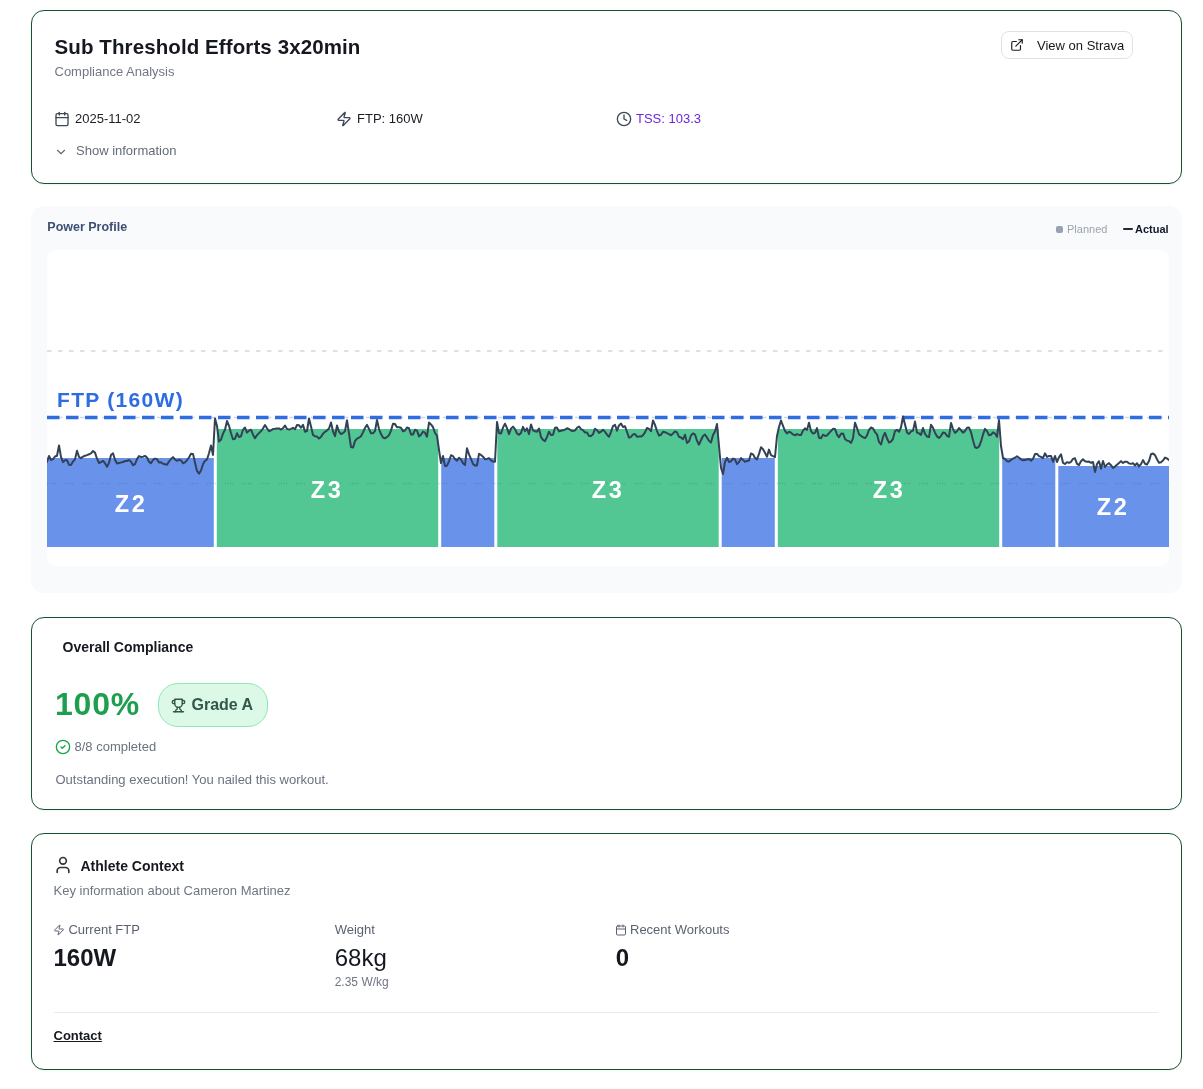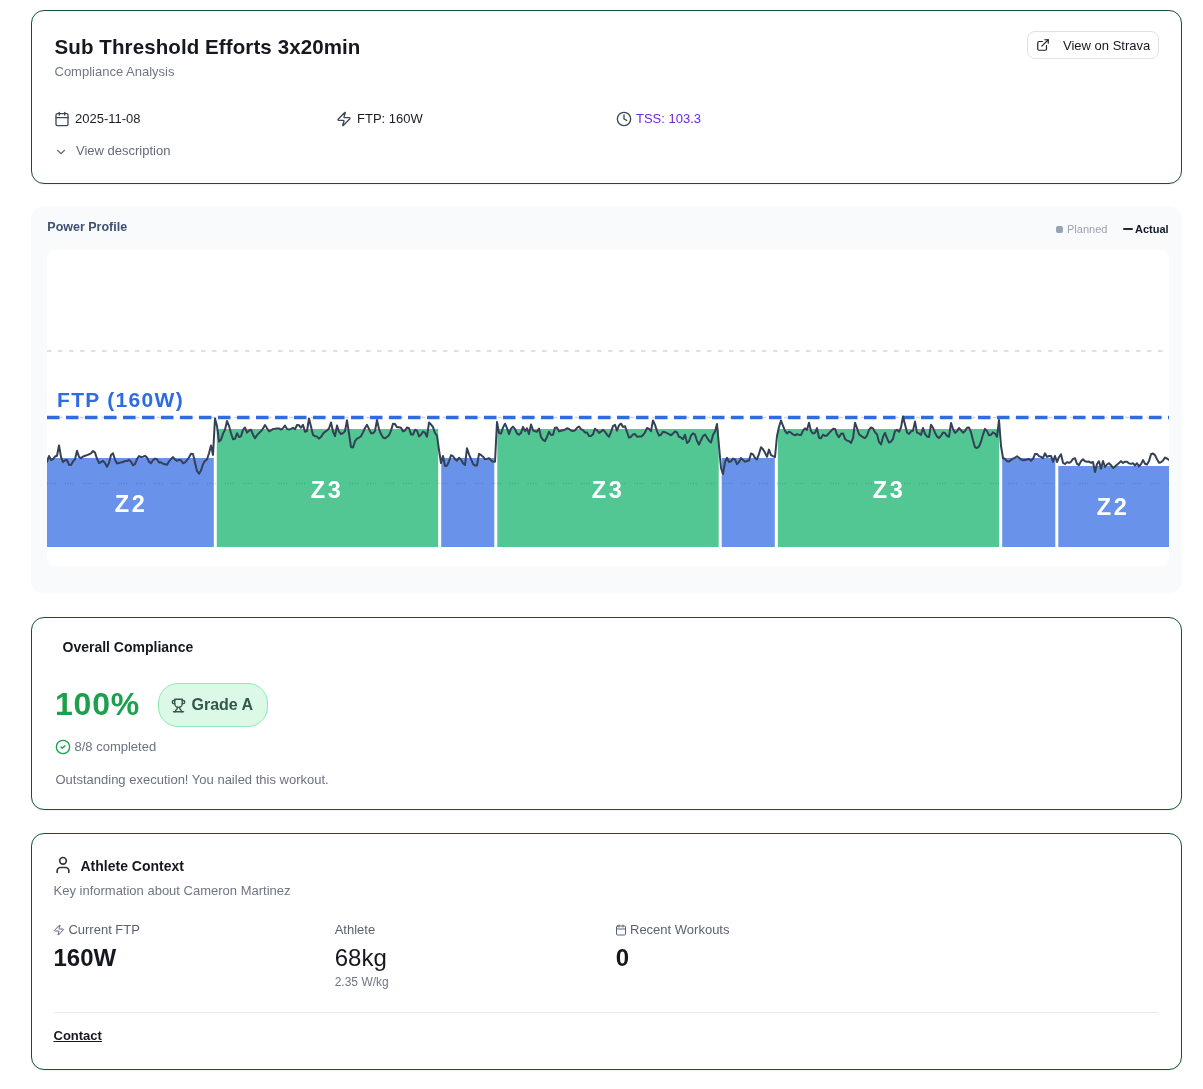--- a/index.html
+++ b/index.html
@@ -11,41 +11,41 @@
 <div style="position:absolute;left:22.5px;top:22px;font-size:20.5px;font-weight:bold;color:#15181e;line-height:28px;white-space:nowrap;letter-spacing:0.1px">Sub Threshold Efforts 3x20min</div>
 <div style="position:absolute;left:22.5px;top:53px;font-size:13px;color:#717784;line-height:15px;white-space:nowrap;">Compliance Analysis</div>
 <div style="position:absolute;left:22px;top:100px;">
       <svg width="16" height="16" viewBox="0 0 24 24" fill="none" stroke="#3f4754" stroke-width="2" stroke-linecap="round" stroke-linejoin="round" style="display:block">
         <path d="M8 2v4"></path>
         <path d="M16 2v4"></path>
         <rect x="3" y="4" width="18" height="18" rx="2"></rect>
         <path d="M3 10h18"></path>
       </svg>
     </div>
-<div style="position:absolute;left:43px;top:100px;font-size:13px;color:#1a1d23;line-height:16px;white-space:nowrap;">2025-11-08</div>
+<div style="position:absolute;left:43px;top:100px;font-size:13px;color:#1a1d23;line-height:16px;white-space:nowrap;">2025-11-02</div>
 <div style="position:absolute;left:304px;top:100px;">
       <svg width="16" height="16" viewBox="0 0 24 24" fill="none" stroke="#3f4754" stroke-width="2" stroke-linecap="round" stroke-linejoin="round" style="display:block">
         <path d="M4 14a1 1 0 0 1-.78-1.63l9.9-10.2a.5.5 0 0 1 .86.46l-1.92 6.02A1 1 0 0 0 13 10h7a1 1 0 0 1 .78 1.63l-9.9 10.2a.5.5 0 0 1-.86-.46l1.92-6.02A1 1 0 0 0 11 14z"></path>
       </svg>
     </div>
 <div style="position:absolute;left:325px;top:100px;font-size:13px;color:#1a1d23;line-height:16px;white-space:nowrap;">FTP: 160W</div>
 <div style="position:absolute;left:583.5px;top:100px;">
       <svg width="16" height="16" viewBox="0 0 24 24" fill="none" stroke="#3f4754" stroke-width="2" stroke-linecap="round" stroke-linejoin="round" style="display:block">
         <circle cx="12" cy="12" r="10"></circle>
         <polyline points="12 6 12 12 16 14"></polyline>
       </svg>
     </div>
 <div style="position:absolute;left:604px;top:100px;font-size:13px;color:#6d28d9;line-height:16px;white-space:nowrap;">TSS: 103.3</div>
 <div style="position:absolute;left:21.5px;top:133.5px;">
       <svg width="14" height="14" viewBox="0 0 24 24" fill="none" stroke="#646b78" stroke-width="2" stroke-linecap="round" stroke-linejoin="round" style="display:block">
         <path d="m6 9 6 6 6-6"></path>
       </svg>
     </div>
-<div style="position:absolute;left:44px;top:132px;font-size:13px;color:#646b78;line-height:16px;white-space:nowrap;">View description</div>
-<div style="position:absolute;left:995px;top:20px;width:132px;height:28px;border:1px solid #dfe2e7;border-radius:8px;background:#fff">
+<div style="position:absolute;left:44px;top:132px;font-size:13px;color:#646b78;line-height:16px;white-space:nowrap;">Show information</div>
+<div style="position:absolute;left:969px;top:20px;width:132px;height:28px;border:1px solid #dfe2e7;border-radius:8px;background:#fff">
 <div style="position:absolute;left:8px;top:6px;">
         <svg width="14" height="14" viewBox="0 0 24 24" fill="none" stroke="#1a1d23" stroke-width="2" stroke-linecap="round" stroke-linejoin="round" style="display:block">
           <path d="M15 3h6v6"></path>
           <path d="M10 14 21 3"></path>
           <path d="M18 13v6a2 2 0 0 1-2 2H5a2 2 0 0 1-2-2V8a2 2 0 0 1 2-2h6"></path>
         </svg>
       </div>
 <div style="position:absolute;left:35px;top:5.5px;font-size:13px;color:#15181e;line-height:16px;white-space:nowrap;font-weight:500">View on Strava</div>
 </div>
 </div>
@@ -114,21 +114,21 @@
     </div>
 <div style="position:absolute;left:48.5px;top:23.5px;font-size:14px;font-weight:bold;color:#15181e;line-height:16px;white-space:nowrap;">Athlete Context</div>
 <div style="position:absolute;left:21.5px;top:49px;font-size:13px;color:#6f7683;line-height:15px;white-space:nowrap;">Key information about Cameron Martinez</div>
 <div style="position:absolute;left:21.4px;top:89.5px;">
       <svg width="12" height="12" viewBox="0 0 24 24" fill="none" stroke="#5a6372" stroke-width="2" stroke-linecap="round" stroke-linejoin="round" style="display:block">
         <path d="M4 14a1 1 0 0 1-.78-1.63l9.9-10.2a.5.5 0 0 1 .86.46l-1.92 6.02A1 1 0 0 0 13 10h7a1 1 0 0 1 .78 1.63l-9.9 10.2a.5.5 0 0 1-.86-.46l1.92-6.02A1 1 0 0 0 11 14z"></path>
       </svg>
     </div>
 <div style="position:absolute;left:36.4px;top:87.5px;font-size:13px;color:#5a6372;line-height:16px;white-space:nowrap;">Current FTP</div>
 <div style="position:absolute;left:21.5px;top:111.5px;font-size:24px;font-weight:bold;color:#15181e;line-height:24px;white-space:nowrap;">160W</div>
-<div style="position:absolute;left:302.7px;top:87.5px;font-size:13px;color:#5a6372;line-height:16px;white-space:nowrap;">Athlete</div>
+<div style="position:absolute;left:302.7px;top:87.5px;font-size:13px;color:#5a6372;line-height:16px;white-space:nowrap;">Weight</div>
 <div style="position:absolute;left:302.7px;top:111.5px;font-size:24px;font-weight:normal;color:#15181e;line-height:24px;white-space:nowrap;">68kg</div>
 <div style="position:absolute;left:302.7px;top:141px;font-size:12px;color:#6f7683;line-height:14px;white-space:nowrap;">2.35 W/kg</div>
 <div style="position:absolute;left:582.7px;top:89.5px;">
       <svg width="12" height="12" viewBox="0 0 24 24" fill="none" stroke="#5a6372" stroke-width="2" stroke-linecap="round" stroke-linejoin="round" style="display:block">
         <path d="M8 2v4"></path>
         <path d="M16 2v4"></path>
         <rect x="3" y="4" width="18" height="18" rx="2"></rect>
         <path d="M3 10h18"></path>
       </svg>
     </div>

